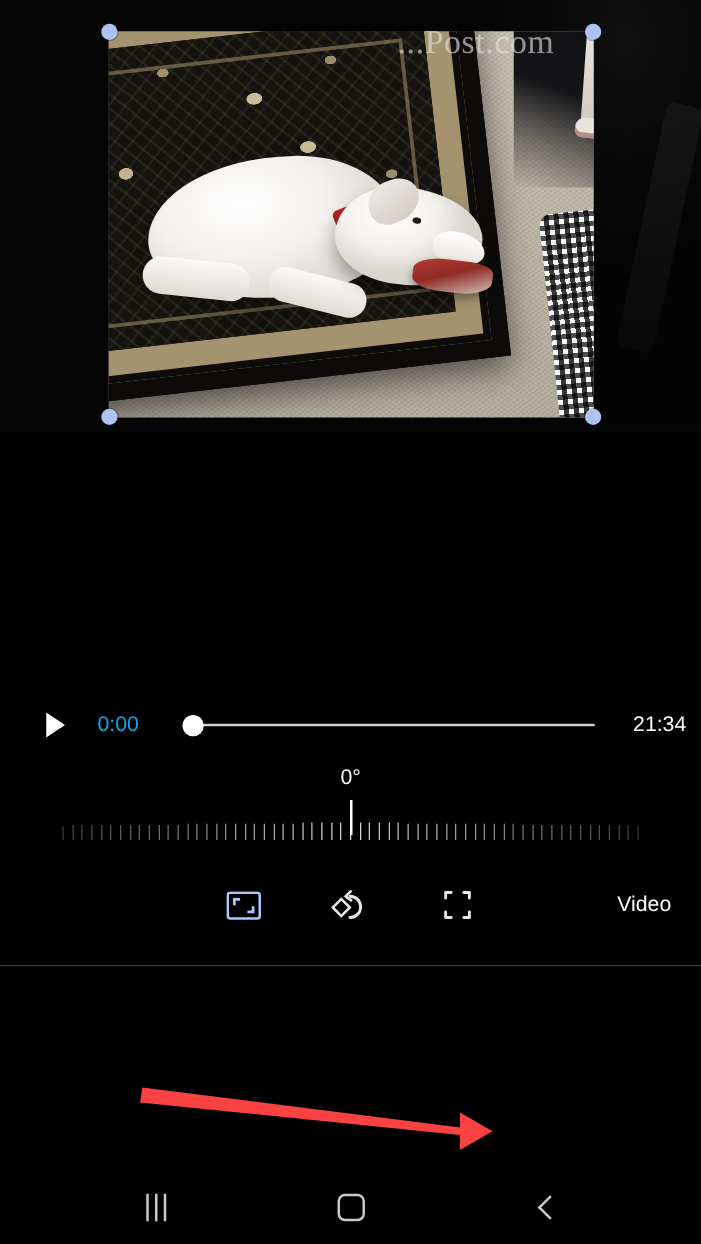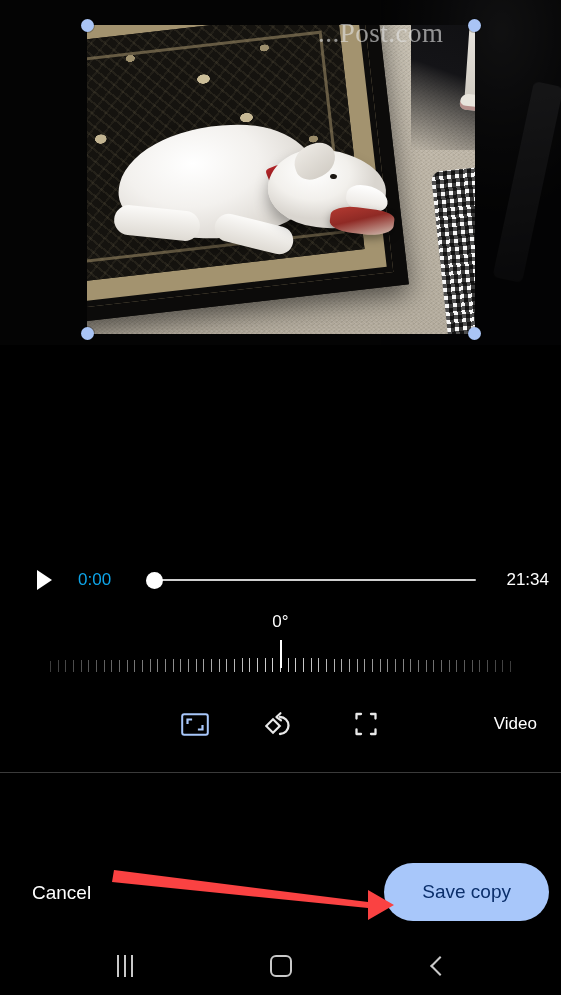--- a/index.html
+++ b/index.html
@@ -458,24 +458,20 @@
         <path d="M9 23 H4.5 V18.5" fill="none" stroke="#e8e8e8" stroke-width="2.3" stroke-linecap="round" stroke-linejoin="round"></path>
         <path d="M19 23 H23.5 V18.5" fill="none" stroke="#e8e8e8" stroke-width="2.3" stroke-linecap="round" stroke-linejoin="round"></path>
       </svg>
     </div>
     <div class="reset-btn">Video</div>
   </div>
 
   <div class="divider"></div>
 
 
-  <div class="actions">
-    <div class="cancel-btn">Cancel</div>
-    <button class="save-btn">Save copy</button>
-  </div>
 
   <svg class="arrow-anno" viewBox="0 0 300 62">
     <path d="M4 12 L258 44 L258 32 L284 47 L258 62 L258 50 L2 24 Z" fill="#FA4242"></path>
   </svg>
 
   <div class="navbar">
     <div class="nav-item nav-recents">
       <span class="recents-glyph">
           <i></i>
           <i></i>

